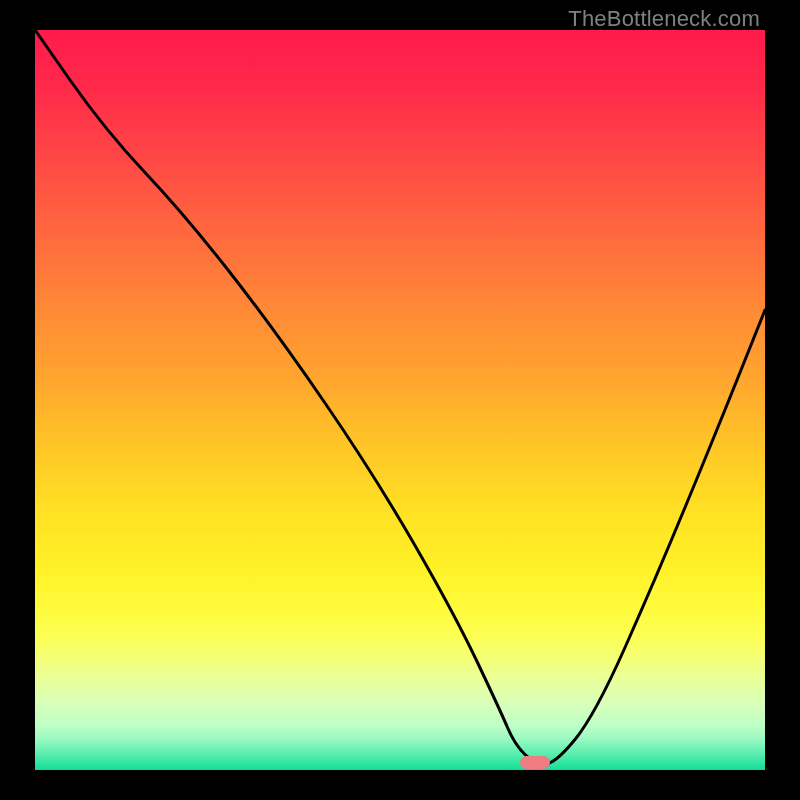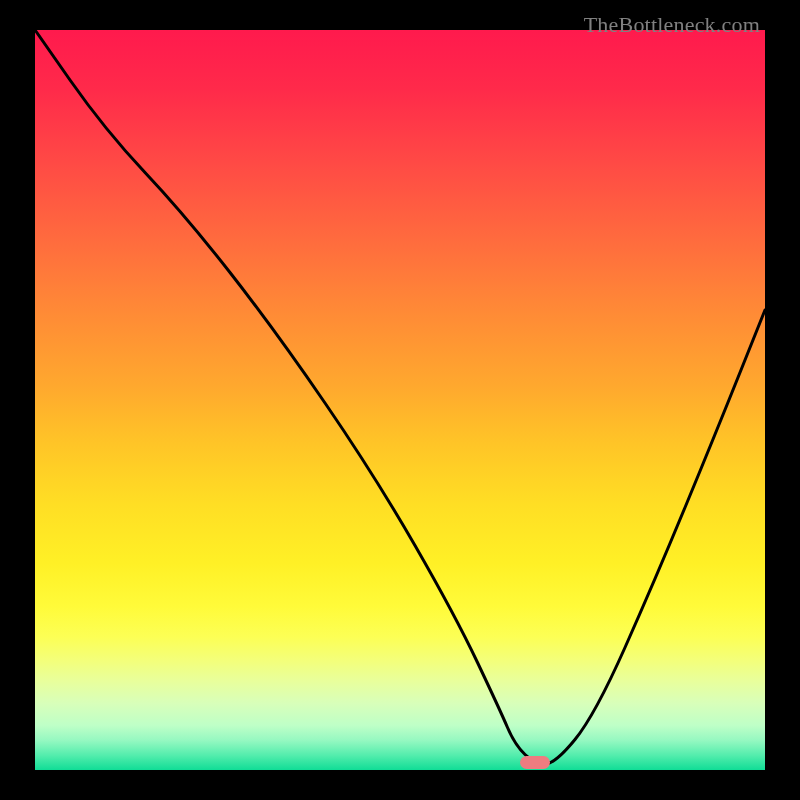--- a/index.html
+++ b/index.html
@@ -37,24 +37,24 @@
       #e8ff9c 88%,
       #d8ffba 91%,
       #beffc7 94%,
       #95f8c1 96%,
       #54edad 98%,
       #10dd96 100%
     );
   }
   .watermark {
     position: absolute;
-    top: 12px;
+    top: 6px;
     right: 40px;
     color: #808080;
-    font-family: Liberation Serif, serif;
+    font-family: Liberation Sans, sans-serif;
     font-size: 22px;
     font-weight: 500;
     letter-spacing: 0.2px;
   }
   svg.curve {
     position: absolute;
     left: 0;
     top: 0;
     width: 730px;
     height: 740px;

